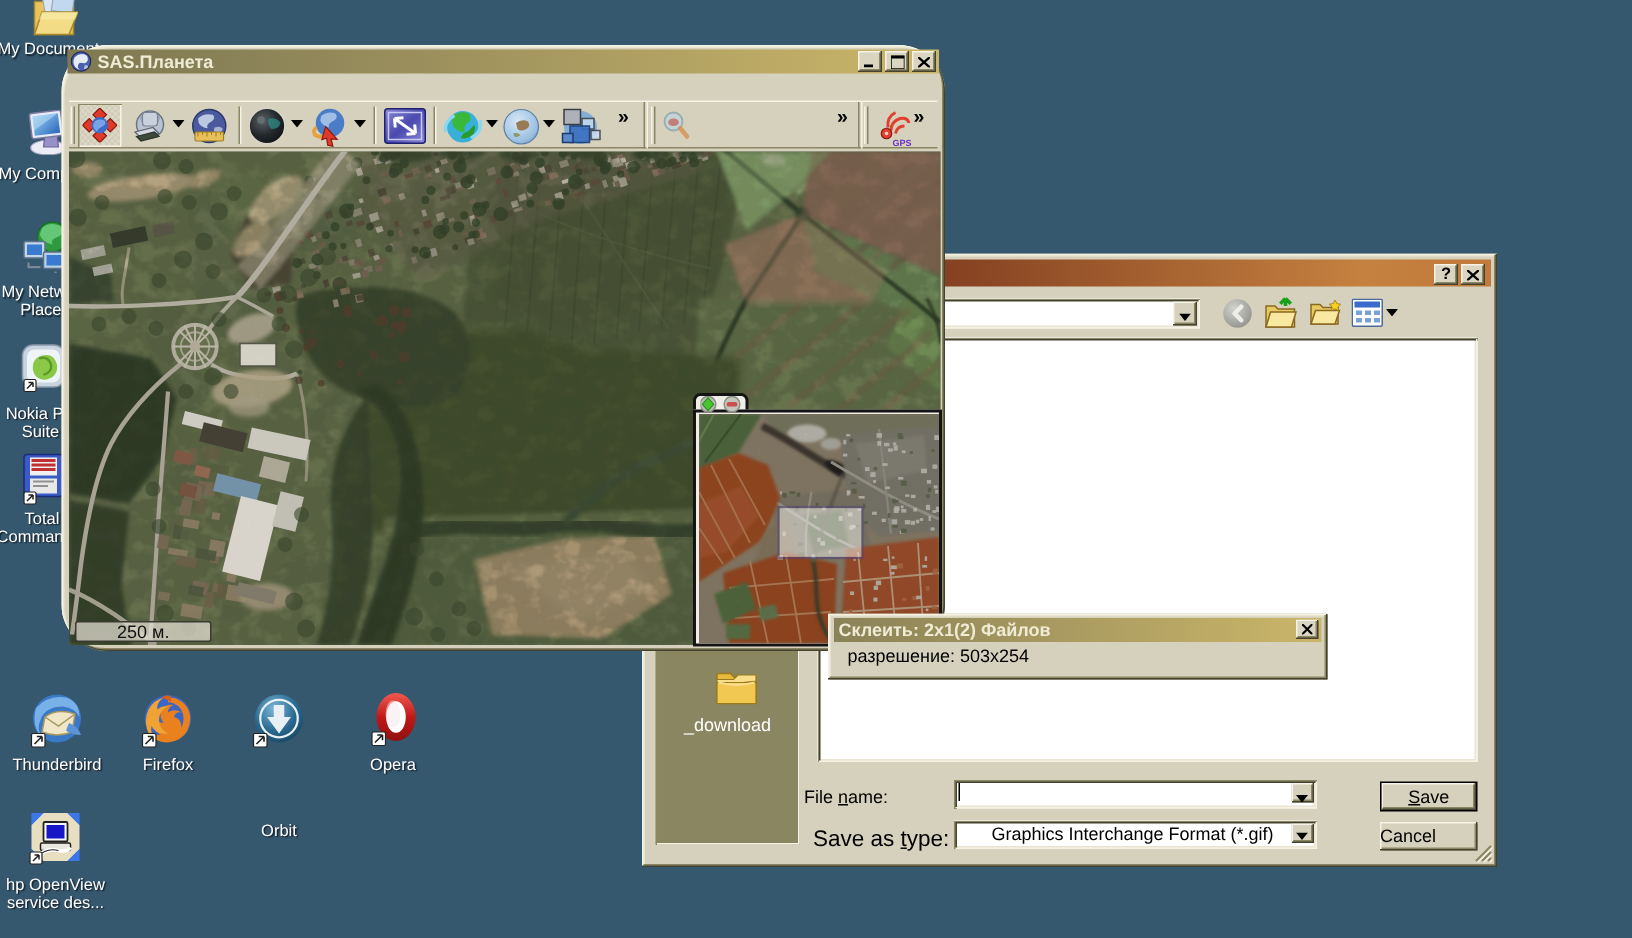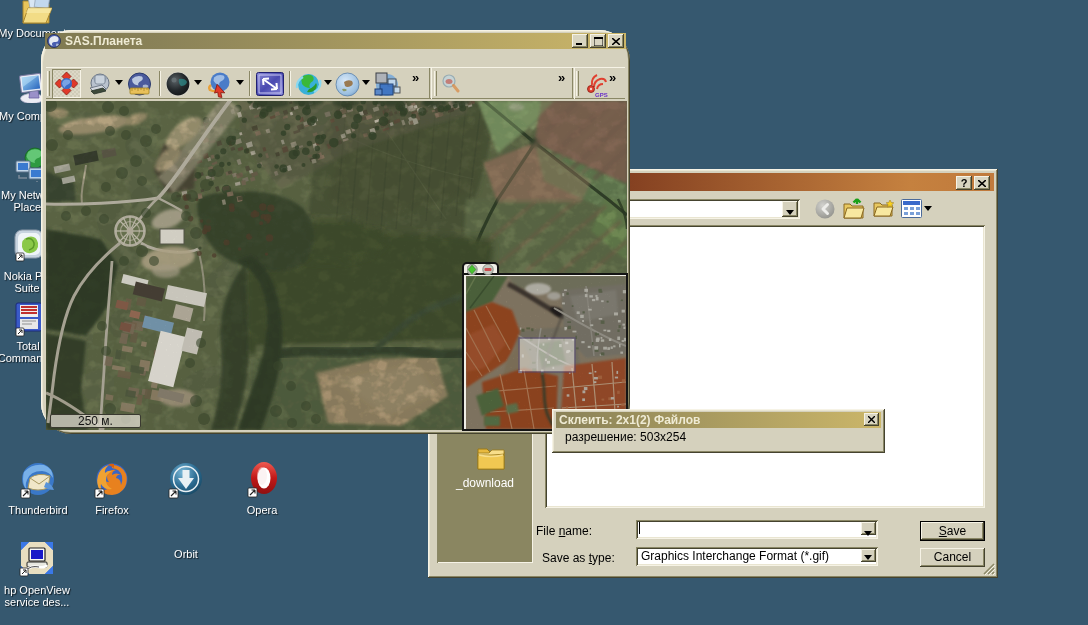--- a/index.html
+++ b/index.html
@@ -1,20 +1,20 @@
 <!DOCTYPE html>
 <html><head>
 <meta charset="utf-8">
 <style>
 * { margin:0; padding:0; box-sizing:border-box; }
 html,body { width:1088px; height:625px; overflow:hidden; }
 body { background:#36586F; font-family:"Liberation Sans", sans-serif; position:relative; }
 .abs { position:absolute; }
 .win { background:#D5D1BD; box-shadow: inset -1px -1px 0 #45432F, inset 1px 1px 0 #F6F3E6, inset -2px -2px 0 #8A8765, inset 2px 2px 0 #E9E5D1; }
-.sunken { box-shadow: inset 1px 1px 0 #8A8765, inset -1px -1px 0 #F6F3E6, inset 2px 2px 0 #45432F, inset -2px -2px 0 #E9E5D1; }
+.sunken { box-shadow: inset 1px 1px 0 #8A8765, inset -1px -1px 0 #F6F3E6, inset 2px 2px 0 #45432F, inset -2px -2px 0 #E9E5D1; padding-left: 20px; }
 .sunken1 { box-shadow: inset 1px 1px 0 #8A8765, inset -1px -1px 0 #F6F3E6; }
 .btn { background:#D5D1BD; box-shadow: inset -1px -1px 0 #45432F, inset 1px 1px 0 #F6F3E6, inset -2px -2px 0 #8A8765; }
 .titlebtn { background:#D9D5C1; box-shadow: inset -1px -1px 0 #45432F, inset 1px 1px 0 #F6F3E6, inset -2px -2px 0 #8A8765; display:flex; align-items:center; justify-content:center; }
 .icolabel { color:#fff; font-size:11px; text-align:center; text-shadow:1px 1px 1px rgba(0,0,0,0.7); line-height:12px; }
 </style>
 </head>
 <body>
 
 <div id="icons">
 
@@ -211,29 +211,29 @@
 
   <div class="abs sunken" style="left:117px; top:56px; width:440px; height:283px; background:#fff;"></div>
 
   <div class="abs" style="left:108px; top:355px; font-size:12px;text-align:right;">File <u>n</u>ame:</div>
   <div class="abs sunken" style="left:208px; top:351px; width:242px; height:19px; background:#fff;">
     <div class="abs" style="left:3px; top:2px; width:1px; height:12px; background:#000;"></div>
     <div class="abs btn" style="right:2px; top:2px; width:15px; height:13px;"><svg width="8" height="5" viewBox="0 0 8 5" style="margin:3px 0 0 3px;">
           <path d="M0 0 L8 0 L4 5 Z" fill="#000"></path>
         </svg></div>
   </div>
-  <div class="abs" style="left:114px; top:382px; font-size:12px;">Save as <u>t</u>ype:</div>
+  <div class="abs" style="left:114px; top:382px; font-size:15px;">Save as <u>t</u>ype:</div>
   <div class="abs sunken" style="left:208px; top:378px; width:242px; height:19px; background:#fff; font-size:12px;">
     <div style="padding:2px 0 0 5px;">Graphics Interchange Format (*.gif)</div>
     <div class="abs btn" style="right:2px; top:2px; width:15px; height:13px;"><svg width="8" height="5" viewBox="0 0 8 5" style="margin:3px 0 0 3px;">
           <path d="M0 0 L8 0 L4 5 Z" fill="#000"></path>
         </svg></div>
   </div>
   <div class="abs" style="left:492px; top:352px; width:65px; height:20px; background:#D5D1BD; border:1px solid #000; box-shadow: inset -1px -1px 0 #45432F, inset 1px 1px 0 #F6F3E6, inset -2px -2px 0 #8A8765; text-align:center; font-size:12px; line-height:18px;"><u>S</u>ave</div>
-  <div class="abs btn" style="left:492px; top:379px; width:65px; height:19px; text-align:center; font-size:12px; line-height:18px;">Cancel</div>
+  <div class="abs btn" style="left:492px; top:379px; width:65px; height:19px; text-align:left; font-size:12px; line-height:18px;">Cancel</div>
   <svg class="abs" style="right:3px; bottom:3px;" width="13" height="13" viewBox="0 0 13 13">
     <g stroke="#8A8765" stroke-width="1.5">
         <path d="M12 2 L2 12 M12 6 L6 12 M12 10 L10 12"></path>
       </g>
     <g stroke="#F6F3E6" stroke-width="1">
         <path d="M13 3 L3 13 M13 7 L7 13 M13 11 L11 13"></path>
       </g>
   </svg>
 </div>
 

